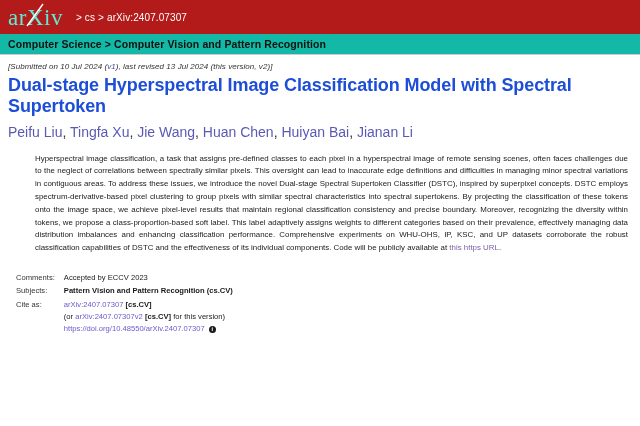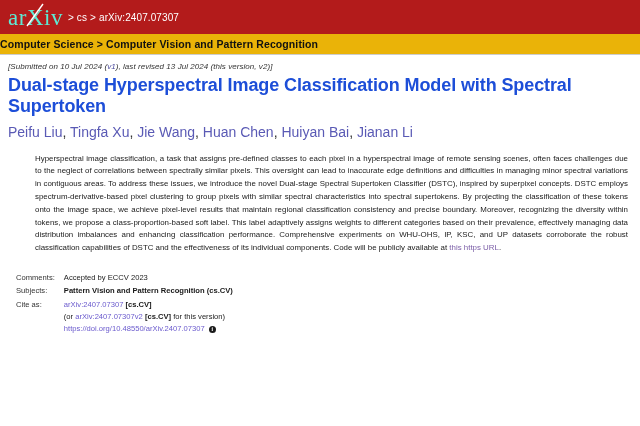--- a/index.html
+++ b/index.html
@@ -41,42 +41,43 @@
   }
   .arxiv-logo .logo-slash {
     position: absolute;
     left: -2px;
     top: -4px;
     width: 20px;
     height: 26px;
     pointer-events: none;
   }
   .breadcrumb {
-    margin-left: 0;
+    margin-left: 8px;
     font-size: 10px;
     color: #ffffff;
     white-space: nowrap;
     letter-spacing: 0.1px;
   }
   .breadcrumb a {
     color: #ffffff;
     text-decoration: none;
   }
   .breadcrumb .sep {
     color: #ffffff;
     margin: 0 3px;
   }
 
   
   .subject-bar {
-    background: #eab308;
+    background: #14b8a6;
     border-bottom: 1px solid #cccccc;
     height: 21px;
     display: flex;
     align-items: center;
+    padding-left: 8px;
     box-sizing: border-box;
     font-size: 10.5px;
     font-weight: bold;
     color: #111111;
     letter-spacing: 0.1px;
   }
 
   
   .content {
     padding: 7px 10px 0 8px;

